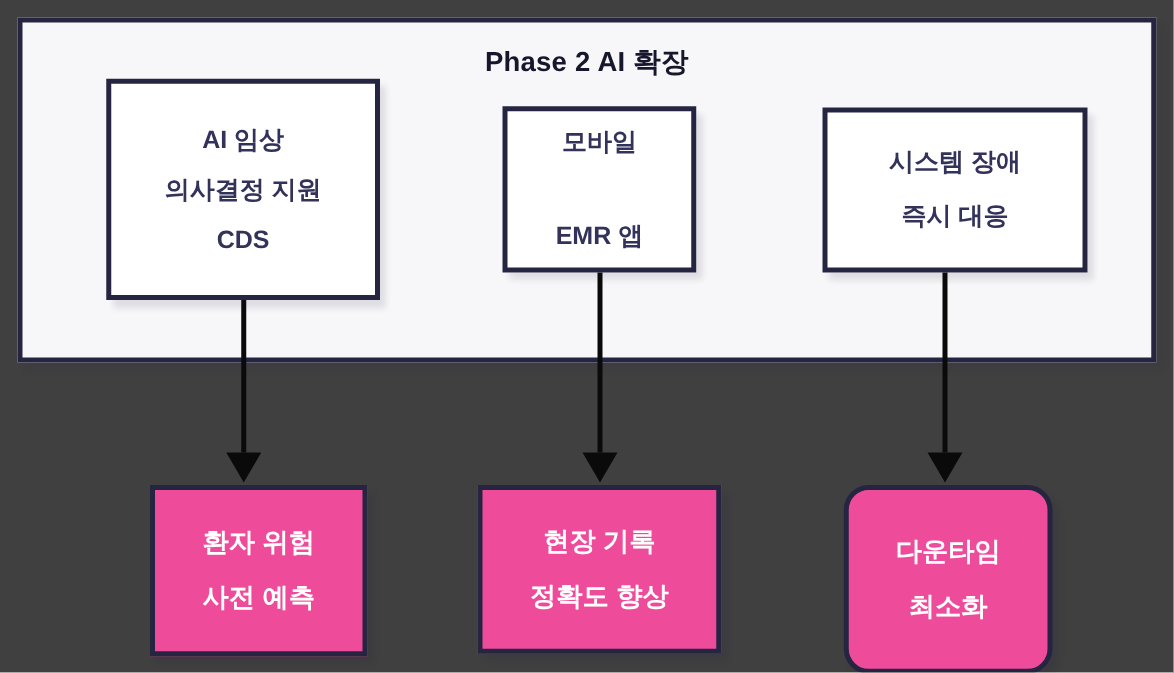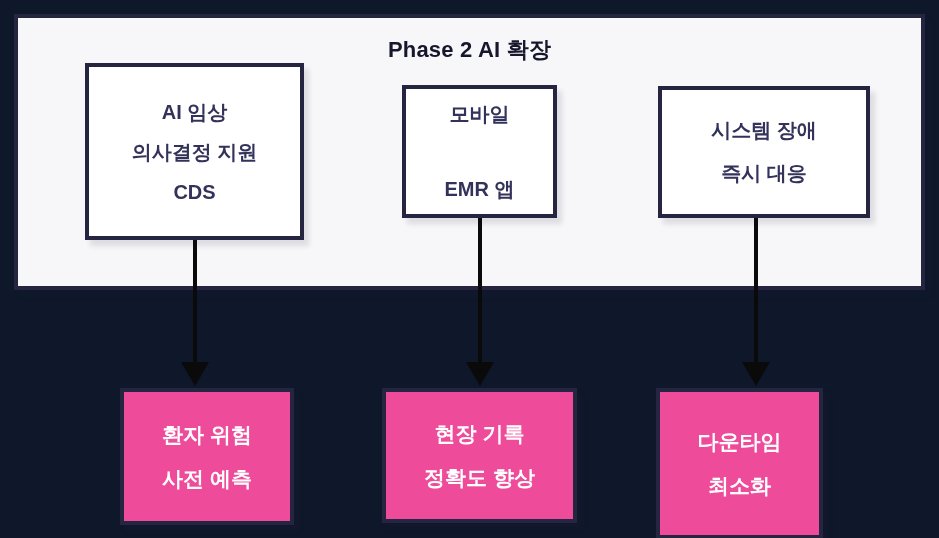--- a/index.html
+++ b/index.html
@@ -5,21 +5,21 @@
   html, body {
     margin: 0;
     padding: 0;
     background: #ffffff;
     font-family: "Liberation Sans", "DejaVu Sans", sans-serif;
   }
   .stage {
     position: relative;
     width: 939px;
     height: 538px;
-    background: #0f172a;
+    background: #404040;
     overflow: hidden;
   }
   
   .outer-box {
     position: absolute;
     left: 14px;
     top: 14px;
     width: 911px;
     height: 276px;
     box-sizing: border-box;
@@ -102,21 +102,21 @@
     justify-content: center;
     text-align: center;
     color: #ffffff;
     font-size: 21px;
     font-weight: 700;
     z-index: 2;
   }
   .outcome .node-line { display: block; line-height: 44px; }
   .outcome-1 { left: 108px; top: 388px; width: 174px; height: 137px; margin-left: 12px; }
   .outcome-2 { left: 382px; top: 388px; width: 195px; height: 135px; }
-  .outcome-3 { left: 656px; top: 388px; width: 167px; height: 151px; }
+  .outcome-3 { left: 675px; top: 388px; width: 167px; height: 151px; border-radius: 20px; }
 </style>
 </head>
 <body>
 
 <div class="stage">
 
   <div class="outer-box">
     <div class="outer-title">Phase 2 AI 확장</div>
   </div>
 

